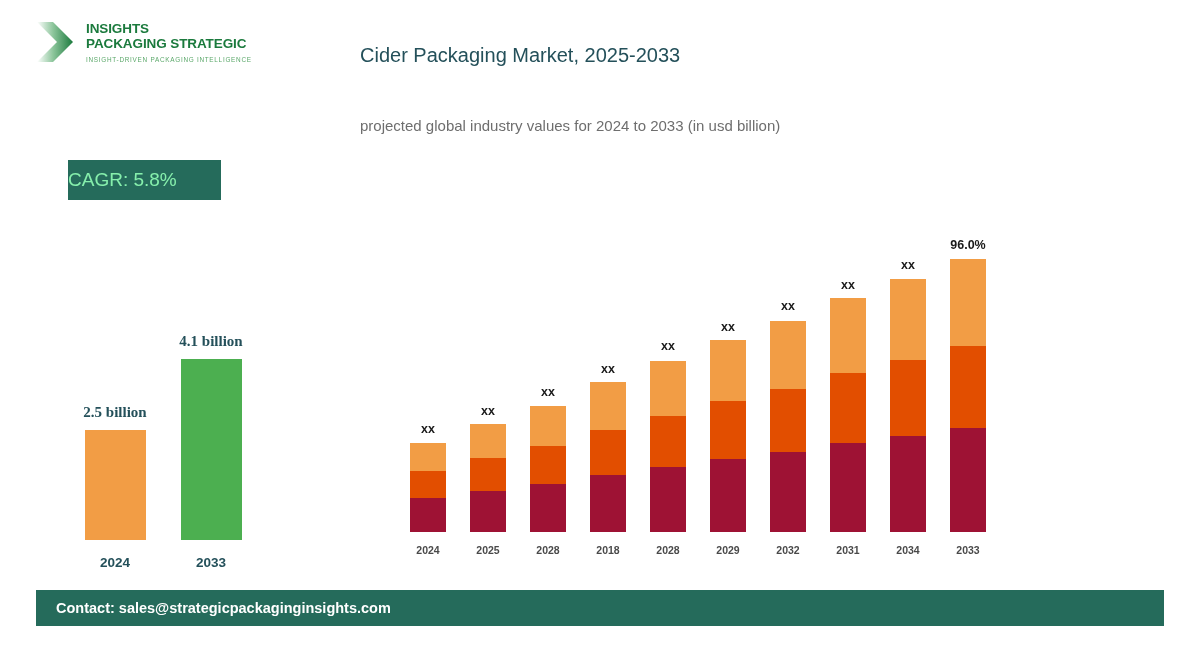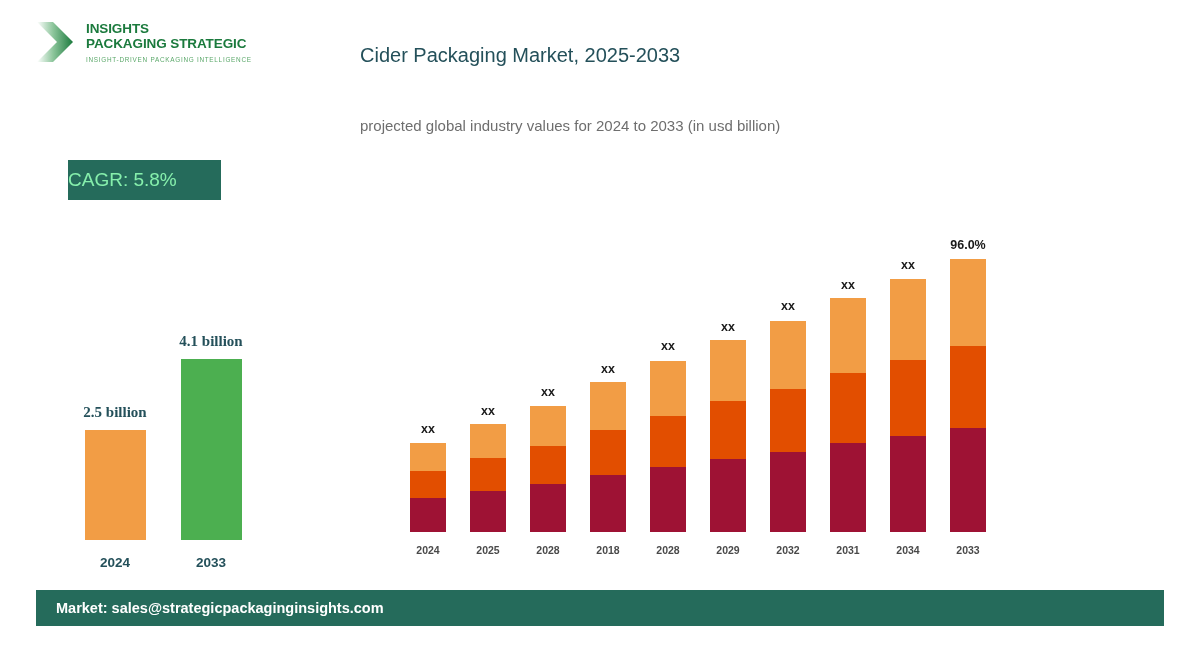--- a/index.html
+++ b/index.html
@@ -207,14 +207,14 @@
       <div class="stk-stack" style="position: absolute; bottom: 24px; left: 0px; right: 0px;">
         <div class="seg" style="height: 87px; background: rgb(242, 157, 69);"></div>
         <div class="seg" style="height: 82px; background: rgb(226, 78, 0);"></div>
         <div class="seg" style="height: 104px; background: rgb(158, 18, 52);"></div>
       </div>
       <div class="stk-label" style="position: absolute; bottom: 0px; left: 0px; width: 100%;">2033</div>
     </div>
   </div>
 
 <div id="footer">
-  <span class="footer-text">Market: sales@strategicpackaginginsights.com</span>
+  <span class="footer-text">Contact: sales@strategicpackaginginsights.com</span>
 </div>
 
 </body></html>

